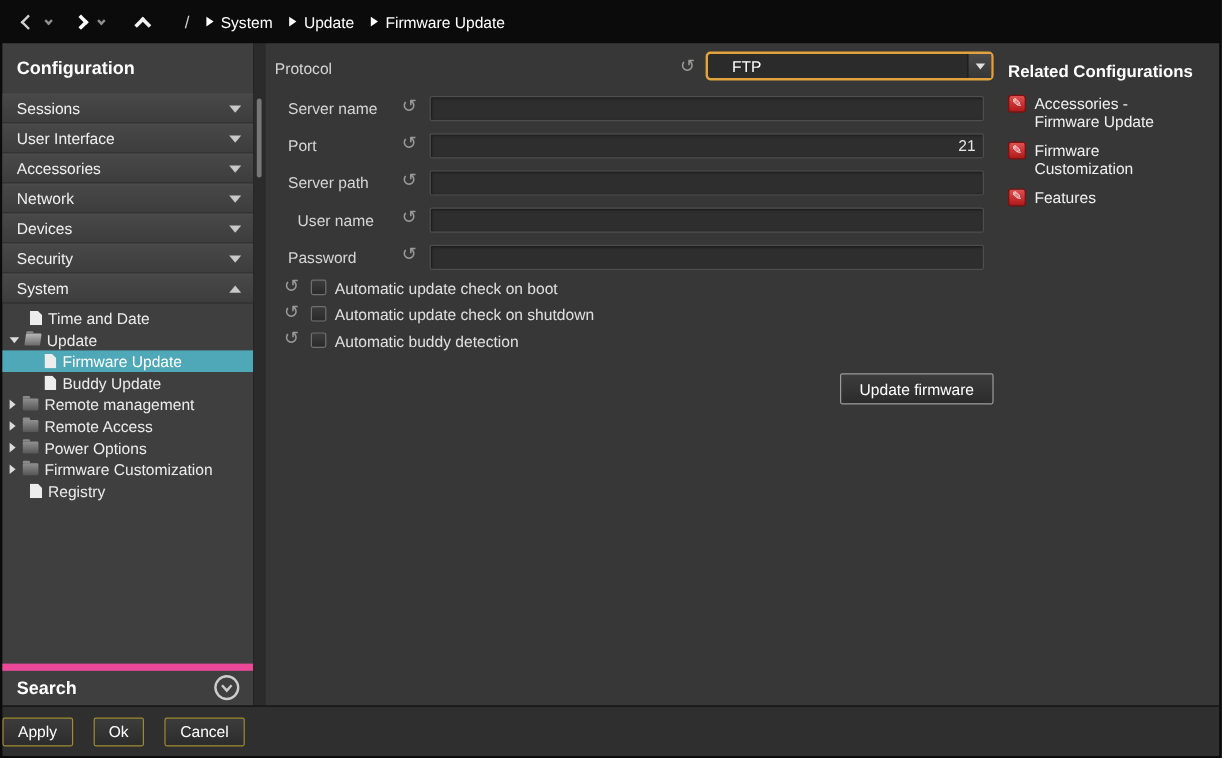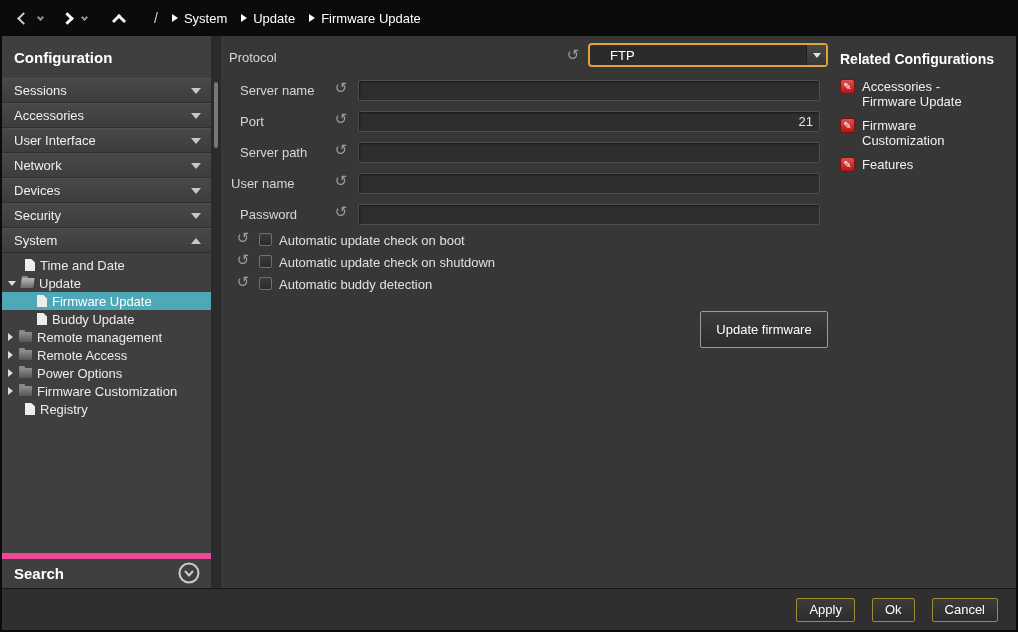--- a/index.html
+++ b/index.html
@@ -110,21 +110,21 @@
     appearance: none; -webkit-appearance: none;
     background: linear-gradient(#3c3c3c, #2a2a2a);
     border: 1px solid #707070; border-radius: 2px; cursor: pointer;
   }
   .cb-label { position: absolute; left: 58px; color: #e0e0e0; font-size: 13px; }
 
   .btn {
     display: inline-flex; align-items: center; justify-content: center;
     background: linear-gradient(#3c3c3c, #2c2c2c);
     color: #ffffff; font-size: 13px; border-radius: 2px; cursor: pointer;
-    padding: 0 12px; height: 37px;
+    padding: 0 12px; height: 26px;
   }
   .btn-update { position: absolute; left: 479px; top: 275px; width: 128px; border: 1px solid #9b9b9b; }
   .btn-footer { border: 1px solid #a08b30; height: 24px; }
 
   
   .related { position: absolute; left: 615px; top: 0; width: 180px; }
   .related-title { color: #ffffff; font-size: 14px; font-weight: bold; padding: 15px 0 0 4px; }
   .related-list { display: flex; flex-direction: column; row-gap: 9px; padding: 12px 0 0 4px; }
   .related-item { display: flex; column-gap: 7px; cursor: pointer; }
   .icon-edit-red {
@@ -132,21 +132,21 @@
     background: linear-gradient(#e05050, #b01818); border: 1px solid #7d0f0f;
     color: #ffffff; font-size: 10px; line-height: 13px; text-align: center;
     font-family: "DejaVu Sans", sans-serif;
   }
   .related-label { color: #f0f0f0; font-size: 13px; line-height: 15px; width: 108px; }
 
   
   .footer {
     position: absolute; left: 2px; top: 588px; width: 1014px; height: 42px;
     background: #2f2f2f; border-top: 1px solid #151515;
-    display: flex; align-items: center; justify-content: flex-end;
+    display: flex; align-items: center; 
     column-gap: 17px; padding-right: 18px;
   }
 </style>
 </head>
 <body>
 
 <div class="window">
 
   <div class="topbar">
     <span class="navbtn">
@@ -182,25 +182,25 @@
   </div>
 
   <div class="sidebar">
     <div class="cfg-title">Configuration</div>
 
     <div class="acc-row">
       <span class="acc-label">Sessions</span>
       <i class="acaret-down"></i>
     </div>
     <div class="acc-row">
+      <span class="acc-label">User Interface</span>
+      <i class="acaret-down"></i>
+    </div>
+    <div class="acc-row">
       <span class="acc-label">Accessories</span>
-      <i class="acaret-down"></i>
-    </div>
-    <div class="acc-row">
-      <span class="acc-label">User Interface</span>
       <i class="acaret-down"></i>
     </div>
     <div class="acc-row">
       <span class="acc-label">Network</span>
       <i class="acaret-down"></i>
     </div>
     <div class="acc-row">
       <span class="acc-label">Devices</span>
       <i class="acaret-down"></i>
     </div>
@@ -286,21 +286,21 @@
     <input class="tinput" style="top: 44px;" type="text" value="">
 
     <span class="flabel" style="left:19px; top:78px;">Port</span>
     <span class="reset-icon" style="left:112px; top:76px;">↺</span>
     <input class="tinput" style="top: 75px;" type="text" value="21">
 
     <span class="flabel" style="left:19px; top:109px;">Server path</span>
     <span class="reset-icon" style="left:112px; top:107px;">↺</span>
     <input class="tinput" style="top: 106px;" type="text" value="">
 
-    <span class="flabel" style="left:10px; top:140px;">User name</span>
+    <span class="flabel" style="left:27px; top:140px;">User name</span>
     <span class="reset-icon" style="left:112px; top:138px;">↺</span>
     <input class="tinput" style="top: 137px;" type="text" value="">
 
     <span class="flabel" style="left:19px; top:171px;">Password</span>
     <span class="reset-icon" style="left:112px; top:169px;">↺</span>
     <input class="tinput" style="top: 168px;" type="text" value="">
 
     <span class="reset-icon" style="left:14px; top:195px;">↺</span>
     <input class="checkbox" style="top: 197px;" type="checkbox">
     <span class="cb-label" style="top:197px;">Automatic update check on boot</span>

